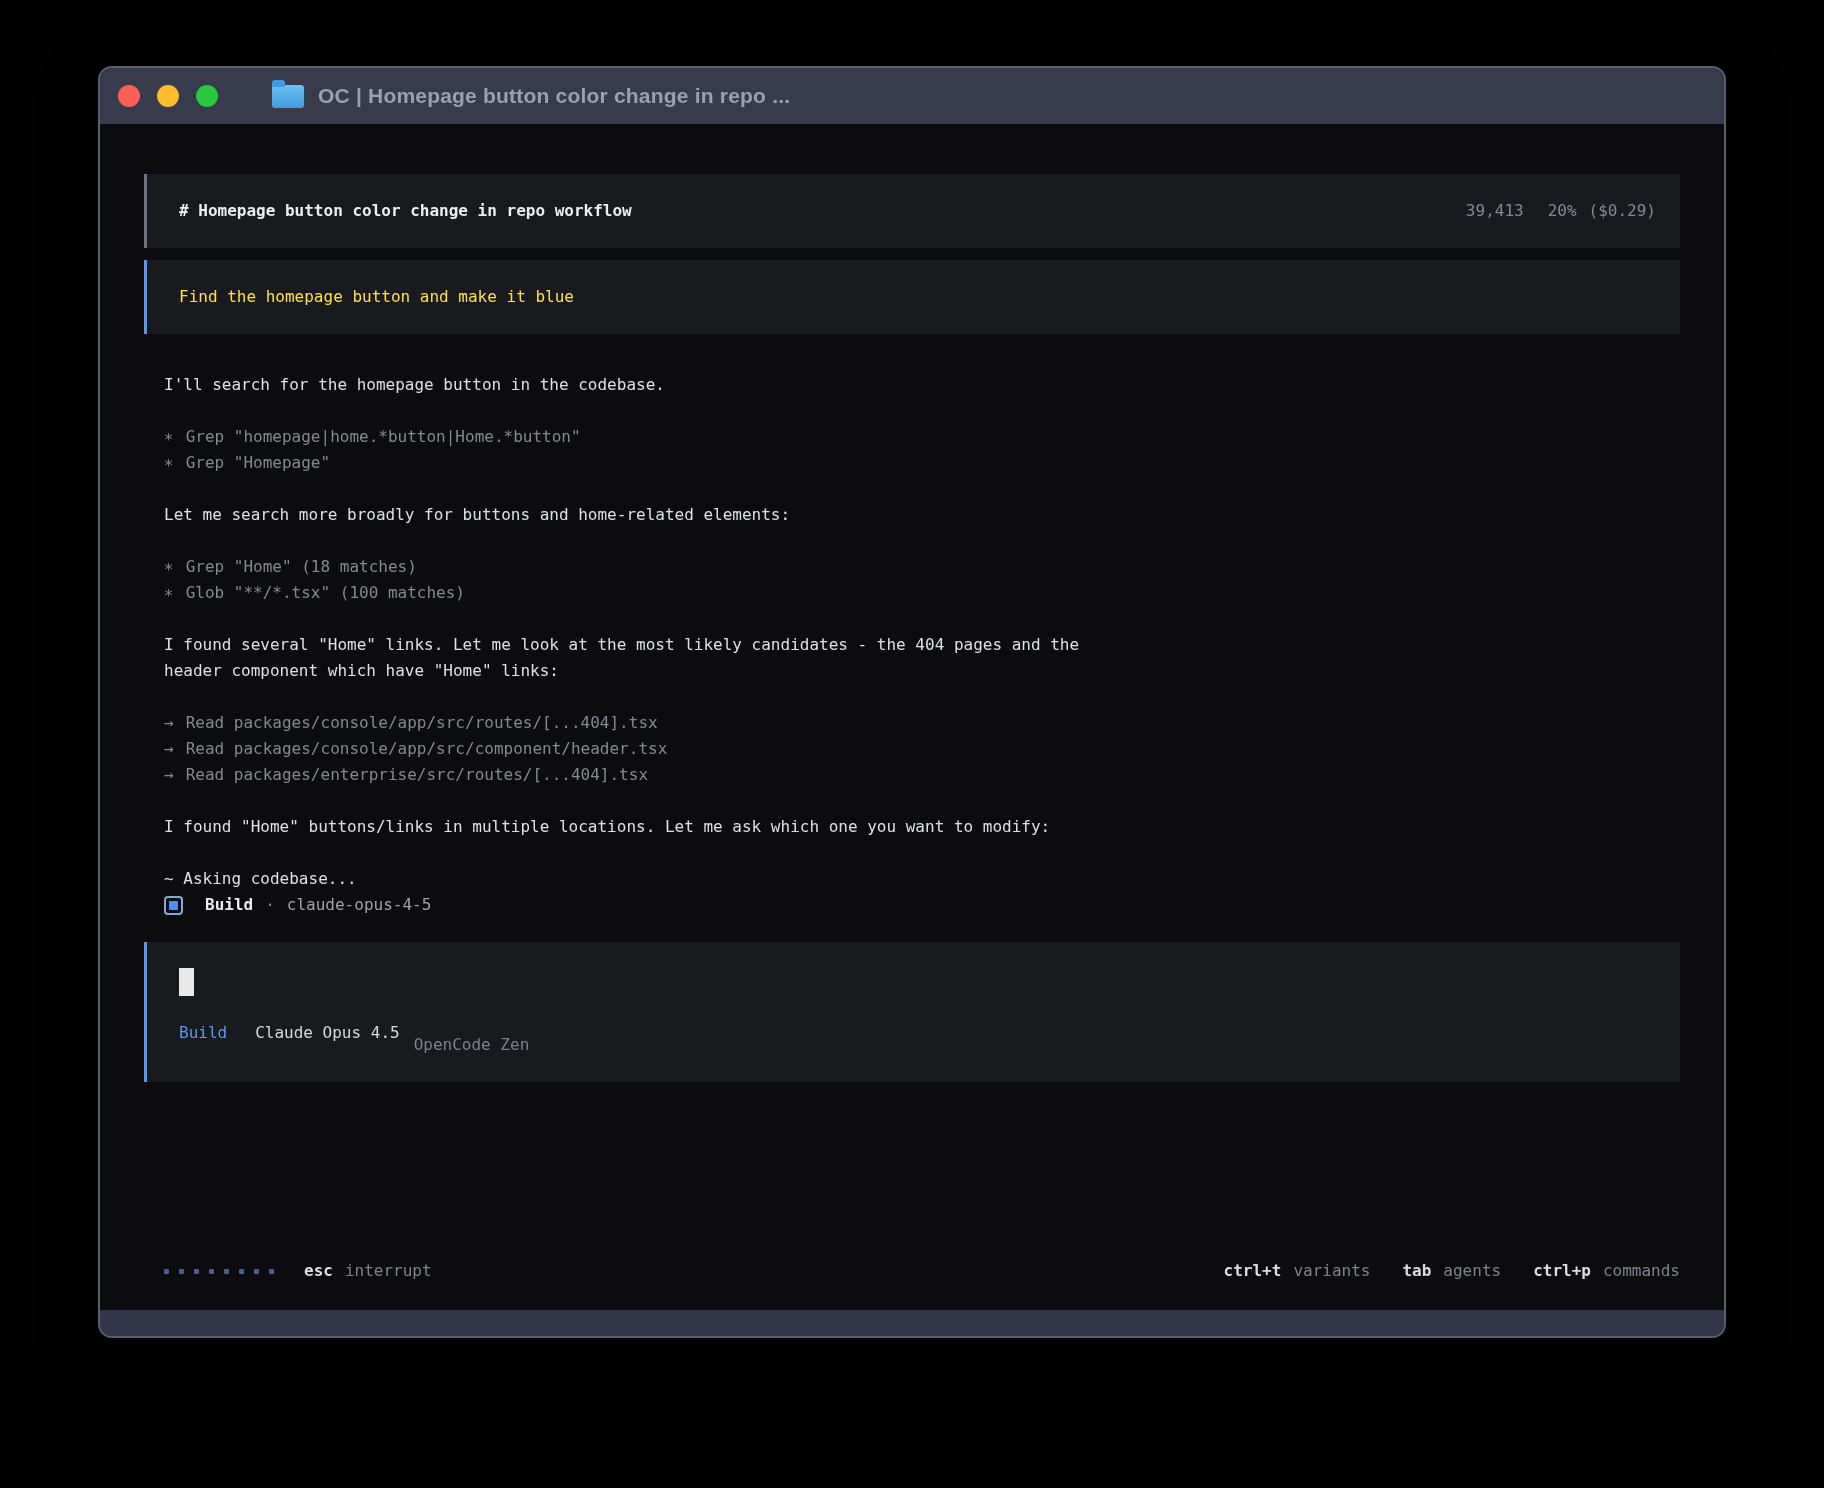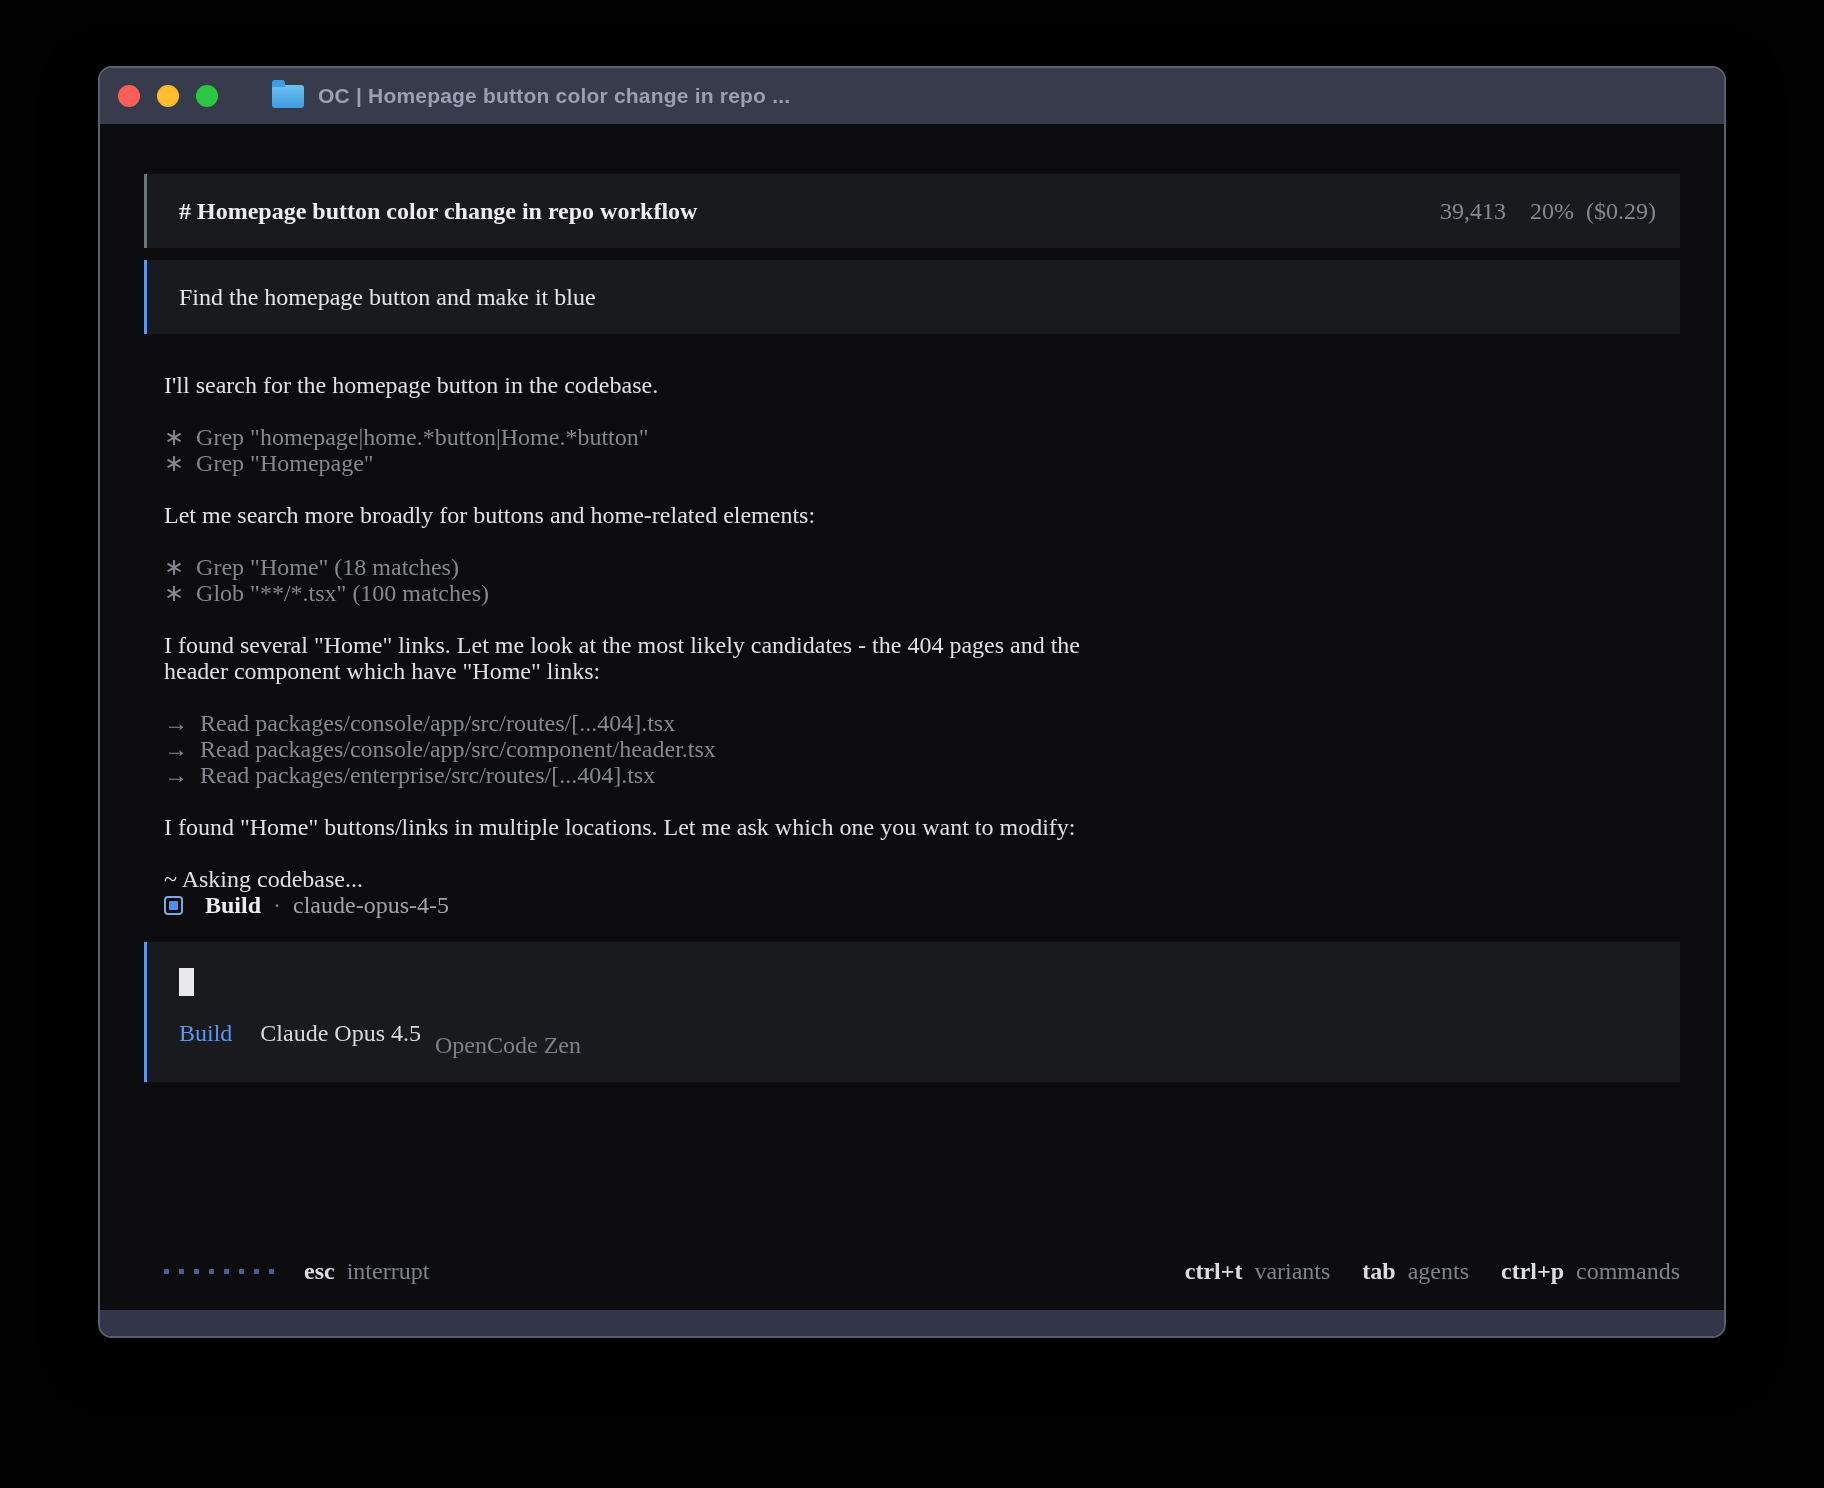--- a/index.html
+++ b/index.html
@@ -26,34 +26,33 @@
   .folder{ position:relative; width:32px; height:23px; margin-left:54px;
     background:linear-gradient(#6cc2f2,#3f9ce0); border-radius:3px; }
   .folder::before{ content:""; position:absolute; top:-5px; left:0; width:13px; height:7px;
     background:#3f9ce0; border-radius:3px 3px 0 0; }
   .wtitle{ margin-left:14px; font-family:"Liberation Sans",sans-serif; font-weight:bold;
     font-size:21px; color:#9aa0b2; letter-spacing:.2px; }
 
   
   .terminal{
     flex:1 1 auto; background:#0c0c0e; display:flex; flex-direction:column;
-    padding:50px 44px 26px; font-size:24px; line-height:26px; color:#dfe0e2;
+    padding:50px 44px 26px; font-size:16px; line-height:26px; color:#dfe0e2;
     overflow:hidden;
-    font-family:Liberation Serif, serif;
   }
   .panel{ background:#191a1d; border-left:3px solid #70747e; padding:24px 24px 24px 32px; }
   .panel.blue{ border-left-color:#5b96f2; }
 
   .session-header{ display:flex; justify-content:space-between; align-items:center; }
   .sh-title{ font-weight:bold; color:#ededee; }
   .sh-right{ color:#85888f; display:flex; }
   .sh-right .tok{ margin-right:24px; }
   .sh-right .pct{ margin-right:12px; }
 
-  .user-panel{ margin-top:12px; color:#e5e5e5; }
+  .user-panel{ margin-top:12px; color:#fde047; }
 
   .conversation{ margin:38px 0 0 20px; }
   .line{ height:26px; white-space:pre; }
   .line .glyph{ color:#85888f; margin-right:12px; }
   .line .normal{ color:#dfe0e2; }
   .line .muted{ color:#85888f; }
 
   .agent-line{ margin:0 0 0 20px; height:26px; display:flex; align-items:center; }
   .agent-icon{ width:19px; height:19px; border:2px solid #7fa9e0; border-radius:4px;
     display:inline-flex; align-items:center; justify-content:center; }

